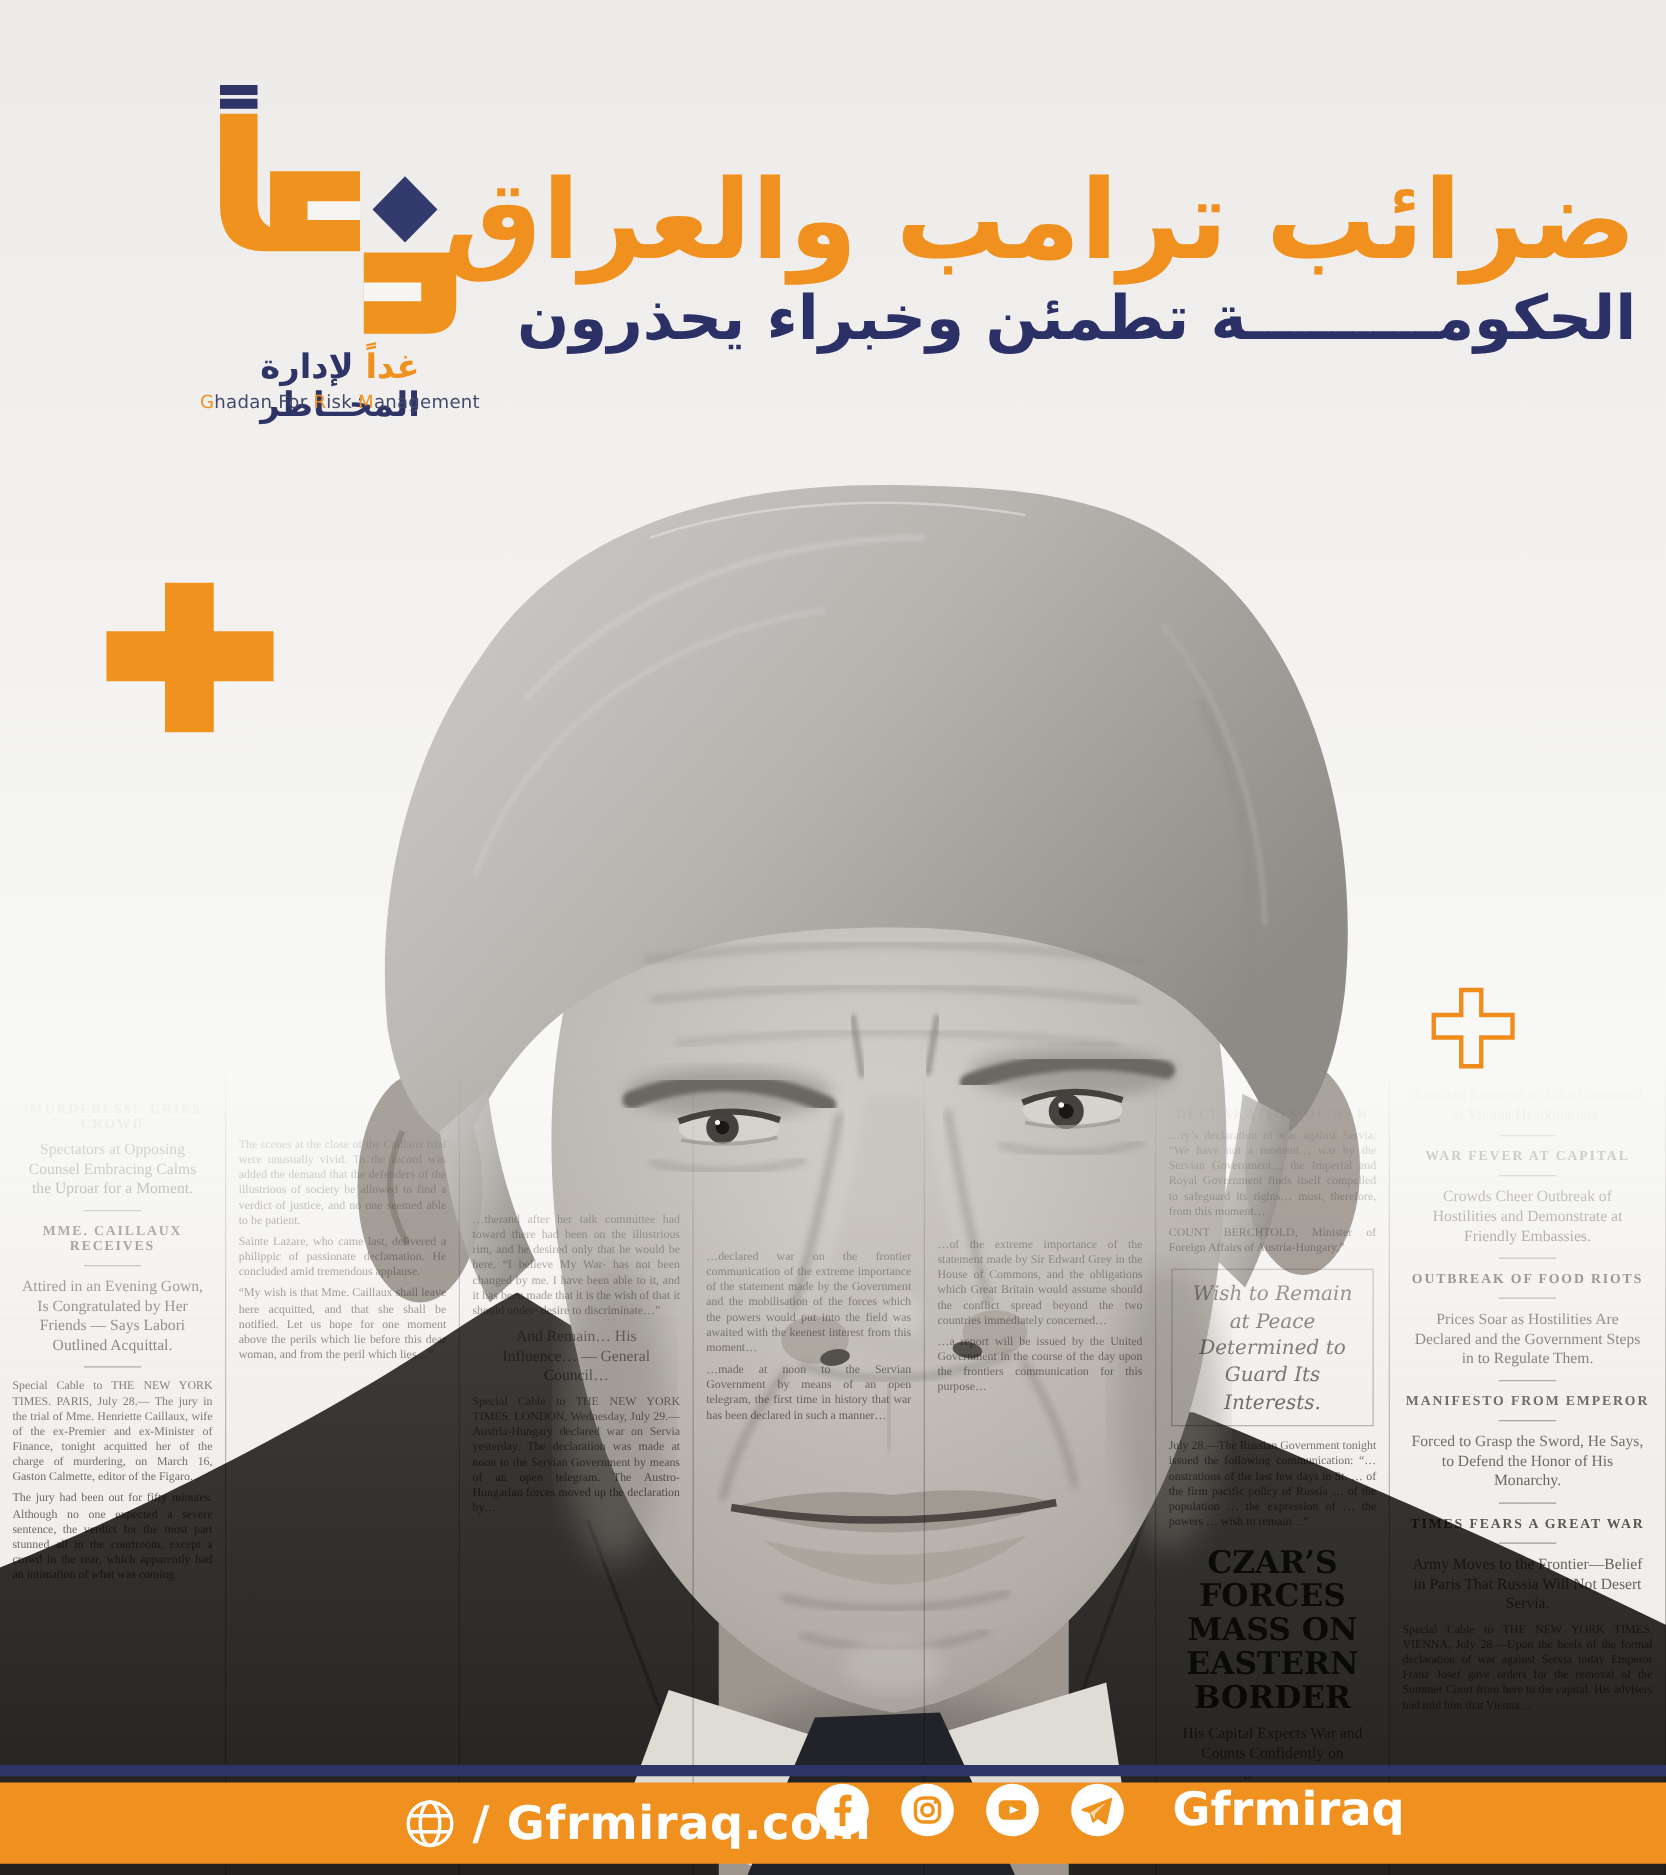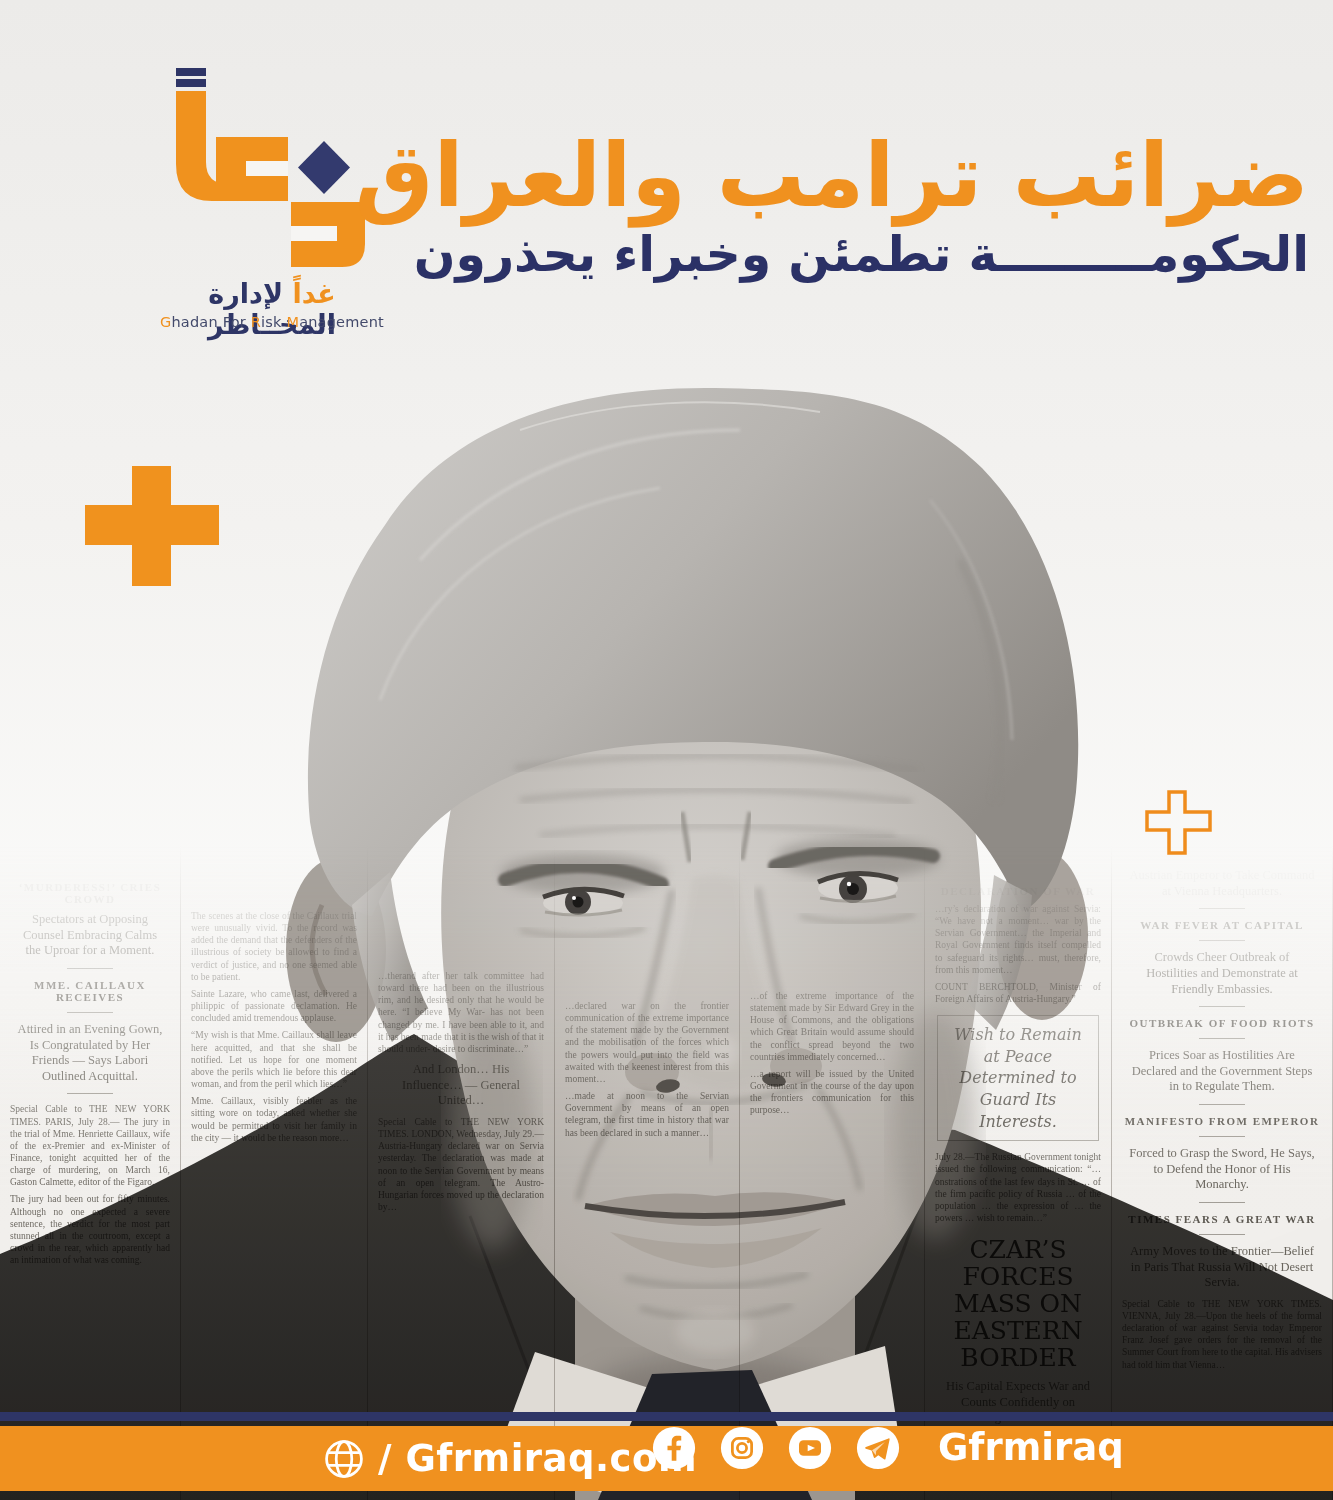--- a/index.html
+++ b/index.html
@@ -13,21 +13,21 @@
     position:absolute;left:0;top:845px;width:1333px;height:655px;
     mix-blend-mode:multiply;
     background:rgba(214,210,202,.28);
     -webkit-mask-image:linear-gradient(to bottom,rgba(0,0,0,0) 0px,rgba(0,0,0,.45) 130px,rgba(0,0,0,.82) 250px,#000 345px);
     mask-image:linear-gradient(to bottom,rgba(0,0,0,0) 0px,rgba(0,0,0,.45) 130px,rgba(0,0,0,.82) 250px,#000 345px);
   }
   .np-col{position:absolute;top:0;bottom:0;box-sizing:border-box;padding:4px 10px;
     border-right:1px solid rgba(110,105,95,.45);
     font-family:"Liberation Serif",serif;color:#6f6b64;overflow:hidden;}
   .np-head{font-size:11px;letter-spacing:1.5px;text-align:center;margin:10px 0 6px;color:#5d5952;font-weight:bold;}
-  .np-bighead{font-family:"DejaVu Serif",serif;font-weight:normal;font-size:25px;line-height:1.08;text-align:center;color:#37342f;margin:12px 0 8px;}
+  .np-bighead{font-family:"DejaVu Serif",serif;font-weight:bold;font-size:25px;line-height:1.08;text-align:center;color:#37342f;margin:12px 0 8px;}
   .np-sub{font-size:12.5px;text-align:center;line-height:1.25;margin:7px 6px;color:#6b675f;}
   .np-body{font-size:9.5px;text-align:justify;line-height:1.28;margin:5px 0;}
   .np-italic{font-style:italic;font-family:"DejaVu Serif",serif;font-size:16px;text-align:center;line-height:1.35;color:#5f5b54;}
   .np-box{border:1px solid rgba(110,105,95,.5);padding:8px 6px;margin:10px 2px;}
   .np-rule{width:46px;height:1px;background:rgba(110,105,95,.6);margin:9px auto;}
   .faded{opacity:.33;}
   
   #logo-block{position:absolute;left:150px;top:66px;width:244px;}
   #logo-mark{position:absolute;left:26px;top:0;}
   #logo-tagline{position:absolute;left:-8px;top:212px;width:260px;text-align:center;
@@ -180,25 +180,24 @@
         <div class="np-rule"></div>
         <div class="np-sub">Attired in an Evening Gown, Is Congratulated by Her Friends — Says Labori Outlined Acquittal.</div>
         <div class="np-rule"></div>
         <div class="np-body">Special Cable to THE NEW YORK TIMES. PARIS, July 28.— The jury in the trial of Mme. Henriette Caillaux, wife of the ex-Premier and ex-Minister of Finance, tonight acquitted her of the charge of murdering, on March 16, Gaston Calmette, editor of the Figaro.</div>
         <div class="np-body">The jury had been out for fifty minutes. Although no one expected a severe sentence, the verdict for the most part stunned all in the courtroom, except a crowd in the rear, which apparently had an intimation of what was coming.</div>
       </div>
       <div class="np-col" style="left: 181px; width: 187px; padding-top: 60px;">
         <div class="np-body">The scenes at the close of the Caillaux trial were unusually vivid. To the record was added the demand that the defenders of the illustrious of society be allowed to find a verdict of justice, and no one seemed able to be patient.</div>
         <div class="np-body">Sainte Lazare, who came last, delivered a philippic of passionate declamation. He concluded amid tremendous applause.</div>
         <div class="np-body">“My wish is that Mme. Caillaux shall leave here acquitted, and that she shall be notified. Let us hope for one moment above the perils which lie before this dear woman, and from the peril which lies…”</div>
-        <div class="np-body">Mme. Caillaux, visibly feebler as the sitting wore on today, asked whether she would be permitted to visit her family in the city — it would be the reason more…</div>
       </div>
       <div class="np-col" style="left: 368px; width: 187px; padding-top: 120px;">
         <div class="np-body">…therand after her talk committee had toward there had been on the illustrious rim, and he desired only that he would be here. “I believe My War- has not been changed by me. I have been able to it, and it has been made that it is the wish of that it should under- desire to discriminate…”</div>
-        <div class="np-sub">And London… His Influence… — General United…</div>
+        <div class="np-sub">And Remain… His Influence… — General Council…</div>
         <div class="np-body">Special Cable to THE NEW YORK TIMES. LONDON, Wednesday, July 29.— Austria-Hungary declared war on Servia yesterday. The declaration was made at noon to the Servian Government by means of an open telegram. The Austro-Hungarian forces moved up the declaration by…</div>
       </div>
       <div class="np-col" style="left: 555px; width: 185px; padding-top: 150px;">
         <div class="np-body">…declared war on the frontier communication of the extreme importance of the statement made by the Government and the mobilisation of the forces which the powers would put into the field was awaited with the keenest interest from this moment…</div>
         <div class="np-body">…made at noon to the Servian Government by means of an open telegram, the first time in history that war has been declared in such a manner…</div>
       </div>
       <div class="np-col" style="left: 740px; width: 185px; padding-top: 140px;">
         <div class="np-body">…of the extreme importance of the statement made by Sir Edward Grey in the House of Commons, and the obligations which Great Britain would assume should the conflict spread beyond the two countries immediately concerned…</div>
         <div class="np-body">…a report will be issued by the United Government in the course of the day upon the frontiers communication for this purpose…</div>
       </div>

